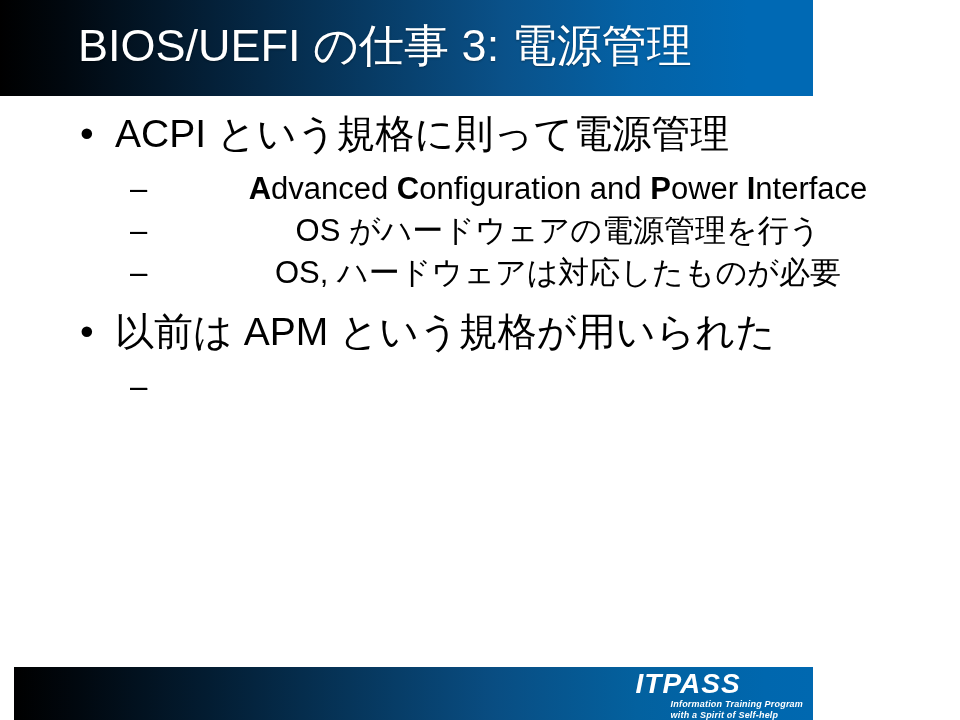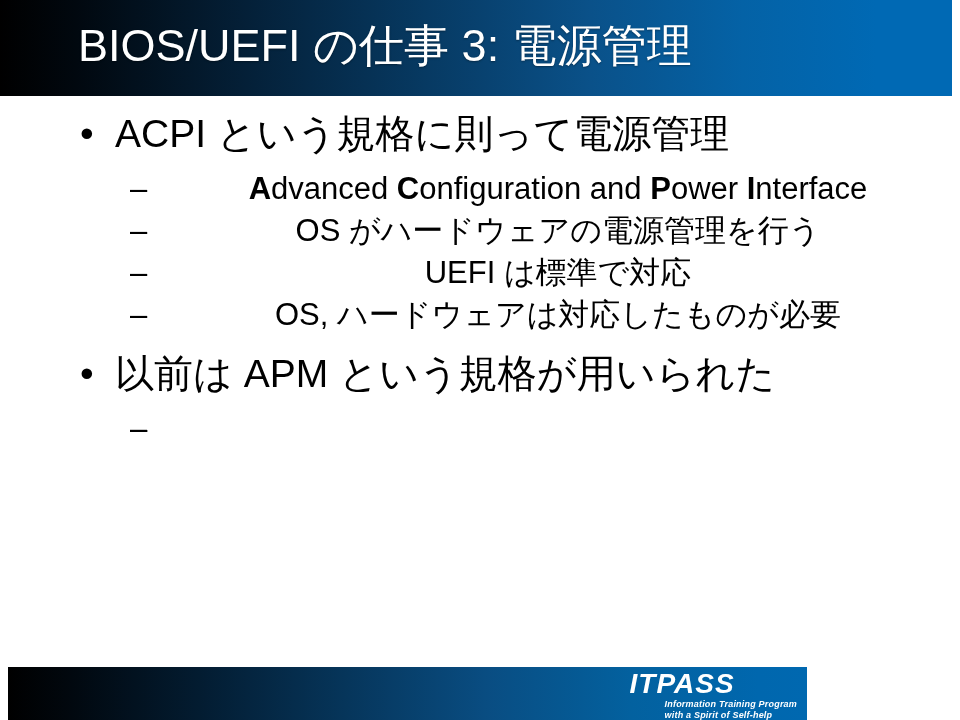--- a/index.html
+++ b/index.html
@@ -13,21 +13,21 @@
     overflow: hidden;
     font-family: "Liberation Sans", "DejaVu Sans", sans-serif;
     position: relative;
   }
 
   
   #slide-header {
     position: absolute;
     left: 0;
     top: 0;
-    width: 952px;
+    width: 813px;
     height: 96px;
     background: linear-gradient(to right,
         #000000 0%,
         #01080f 8%,
         #042038 26%,
         #073a63 45%,
         #0a5189 62%,
         #0462a6 78%,
         #0069b4 92%,
         #0069b4 100%);
@@ -93,21 +93,21 @@
     font-weight: bold;
   }
   .sp-1 { height: 14px; }
   .sp-2 { height: 10px; }
   .sp-3 { height: 14px; }
   .sp-4 { height: 10px; }
 
   
   #slide-footer {
     position: absolute;
-    left: 8px;
+    left: 14px;
     top: 667px;
     width: 799px;
     height: 53px;
     background: linear-gradient(to right,
         #000000 0%,
         #01080f 8%,
         #031c31 24%,
         #06355a 42%,
         #094d82 60%,
         #03619f 78%,
@@ -161,21 +161,20 @@
     <span class="txt"><span class="cap">A</span><span>dvanced </span><span class="cap">C</span><span>onfiguration and </span><span class="cap">P</span><span>ower </span><span class="cap">I</span><span>nterface</span></span>
   </div>
 
   <div class="bullet-l2">
     <span class="marker">–</span>
     <span class="txt">OS がハードウェアの電源管理を行う</span>
   </div>
 
   <div class="bullet-l2">
     <span class="marker">–</span>
-    <span class="txt">UEFI は標準で対応</span>
   </div>
 
   <div class="bullet-l2">
     <span class="marker">–</span>
     <span class="txt">OS, ハードウェアは対応したものが必要</span>
   </div>
 
   <div class="sp-3"></div>
 
   <div class="bullet-l1">

